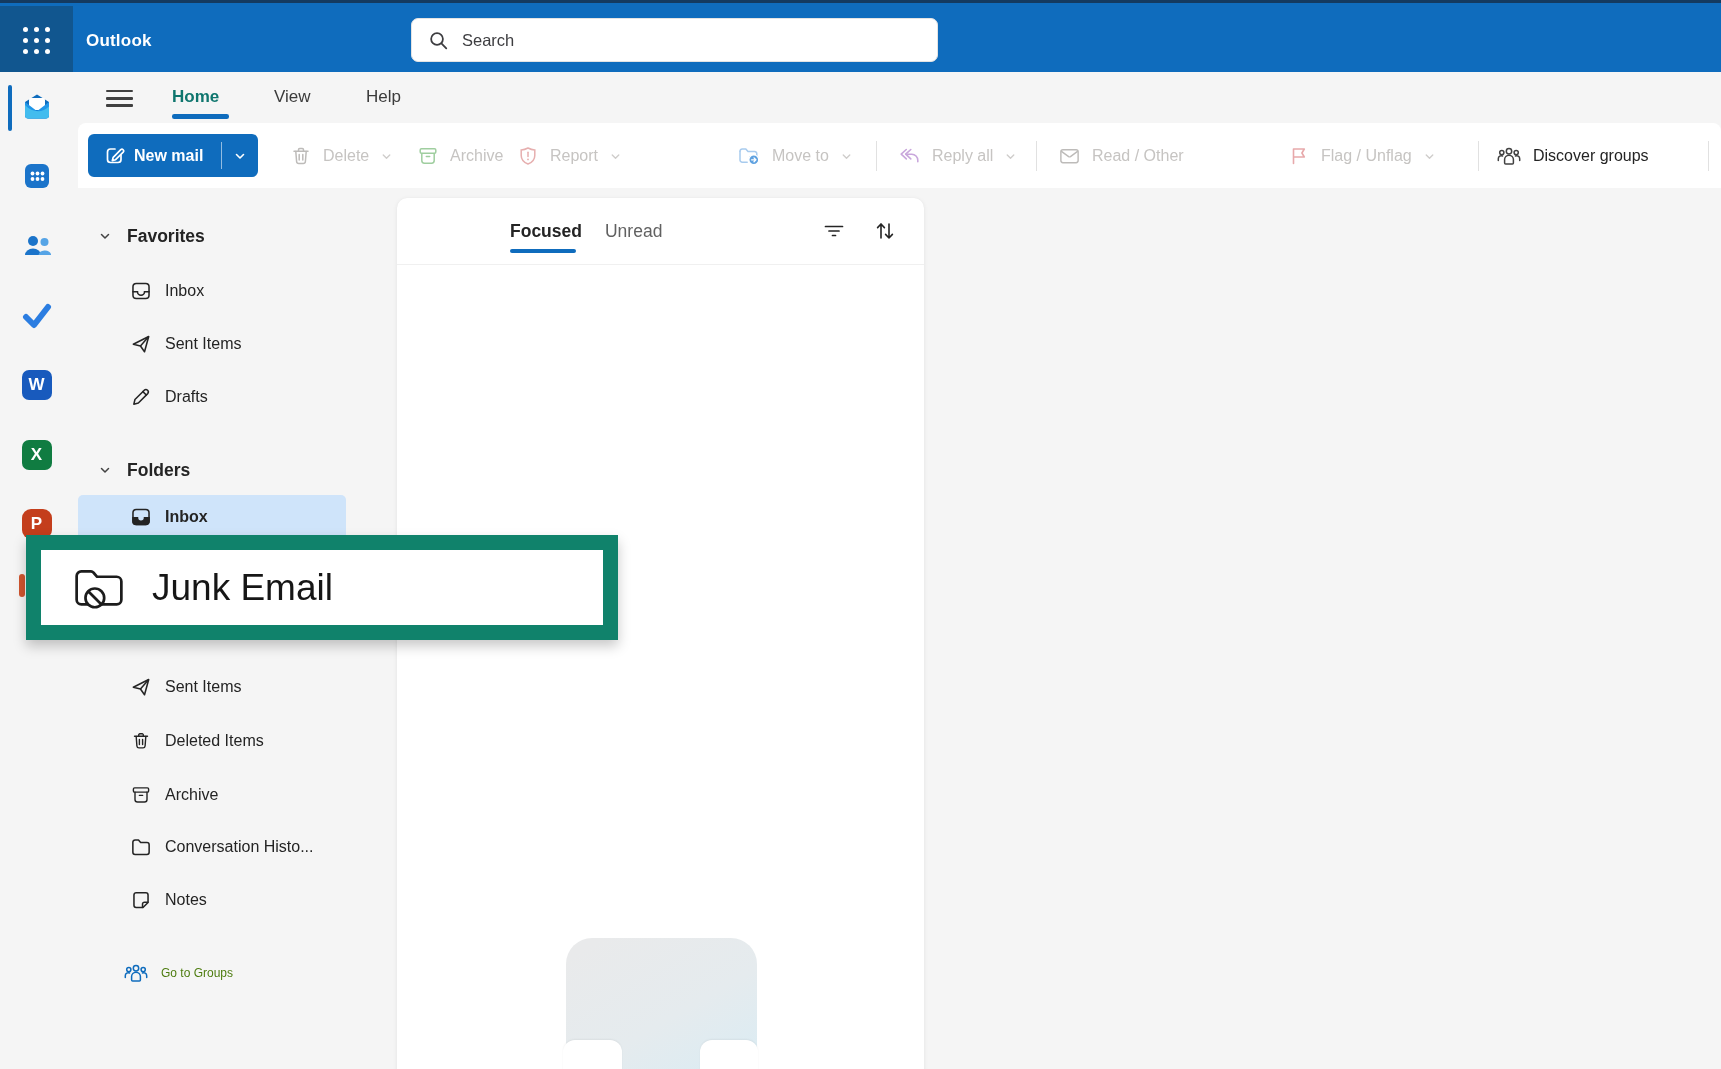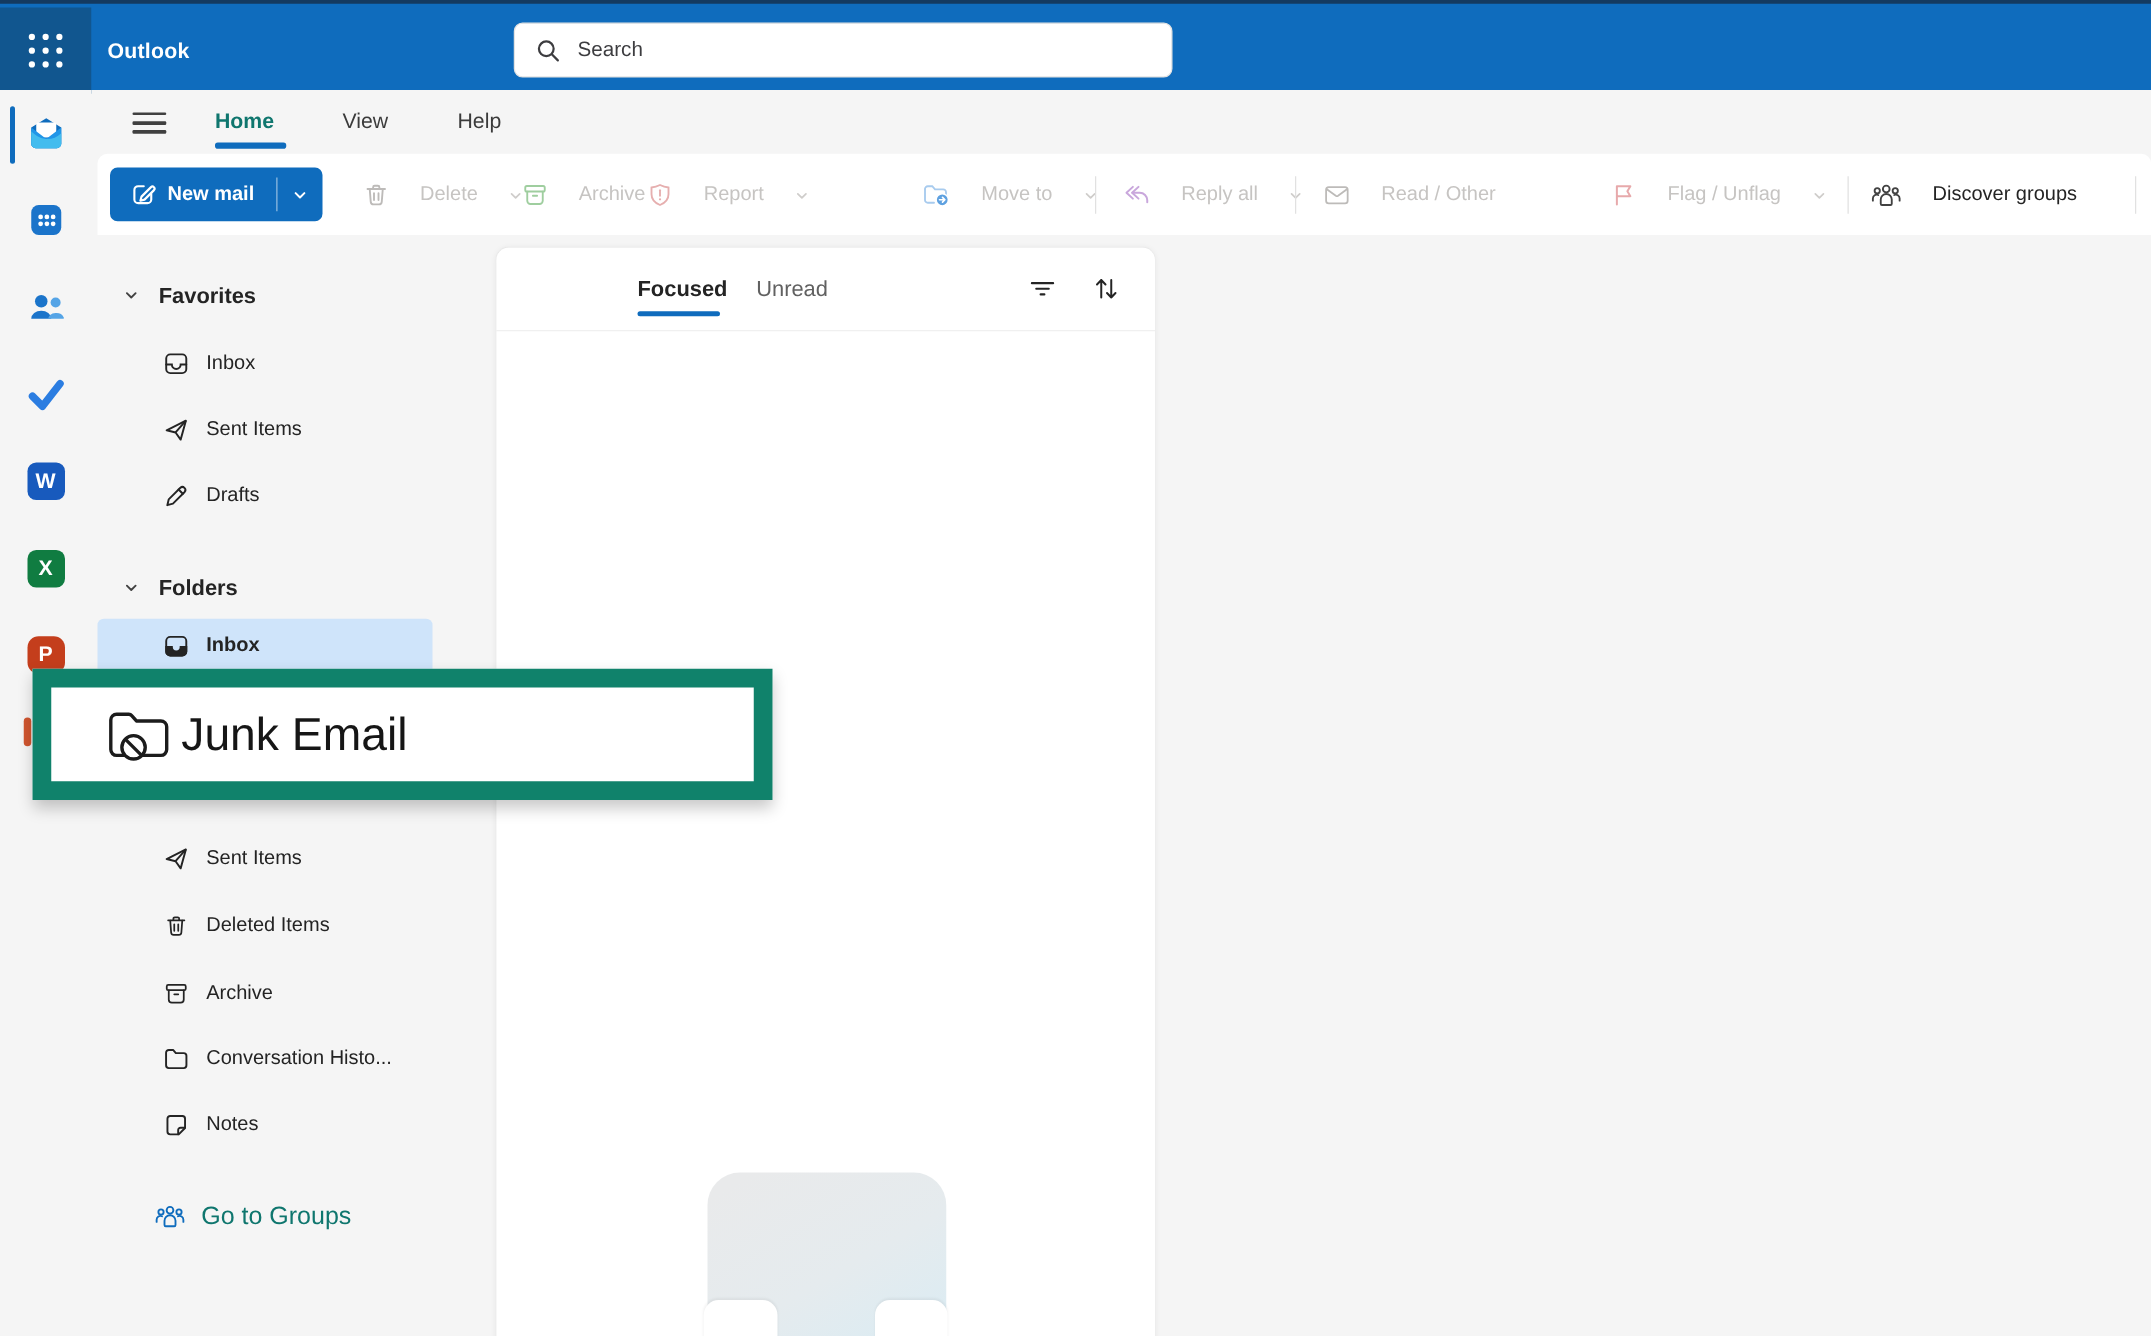--- a/index.html
+++ b/index.html
@@ -45,35 +45,35 @@
   
   .toolbar { position:absolute; left:78px; top:123px; width:1643px; height:65px;
     background:#fff; border-radius:8px 8px 0 0; }
   .newmail { position:absolute; left:10px; top:11px; height:43px; background:#0F6CBD;
     border-radius:6px; display:flex; align-items:stretch; color:#fff; overflow:hidden; }
   .newmail-main { display:flex; align-items:center; gap:9px; padding:0 18px 0 16px;
     font-size:16px; font-weight:700; cursor:pointer; }
   .newmail-split { width:1px; background:rgba(255,255,255,.55); margin:8px 0; }
   .newmail-chev { width:36px; display:flex; align-items:center; justify-content:center; cursor:pointer; }
   .tb-btn { position:absolute; top:13px; height:40px; display:flex; align-items:center;
-    gap:24px; padding:0 12px; font-size:16px; border-radius:5px; cursor:default; white-space:nowrap; }
+    gap:11px; padding:0 12px; font-size:16px; border-radius:5px; cursor:default; white-space:nowrap; }
   .tb-btn .lbl { color:#C6C4C2; }
   .tb-btn.enabled { cursor:pointer; }
   .tb-btn.enabled .lbl { color:#242424; }
   .tb-div { position:absolute; top:18px; width:1px; height:30px; background:#e1e1e1; }
   
   .fp-header { position:absolute; left:98px; height:26px; display:flex; align-items:center;
     gap:15px; font-size:17.5px; font-weight:700; color:#242424; cursor:pointer; }
   .fp-row { position:absolute; left:130px; height:30px; display:flex; align-items:center;
     gap:13px; font-size:16px; color:#242424; cursor:pointer; white-space:nowrap; }
   .fp-selected-bg { position:absolute; left:78px; top:495px; width:268px; height:46px;
     background:#CFE4FA; border-radius:5px; cursor:pointer; }
   .fp-row.selected { font-weight:700; }
   .fp-goto { position:absolute; left:123px; top:958px; height:30px; display:flex; align-items:center;
-    gap:12px; font-size:20px; color:#0f766e; cursor:pointer; }
+    gap:12px; font-size:12px; color:#4d7c0f; cursor:pointer; }
   
   .card { position:absolute; left:397px; top:198px; width:527px; height:880px;
     background:#fff; border-radius:10px 10px 0 0;
     box-shadow:0 1px 5px rgba(0,0,0,.07), 0 0 1px rgba(0,0,0,.05); }
   .card-header { position:relative; height:67px; border-bottom:1px solid #f0f0f0;
     display:flex; align-items:center; }
   .tab-focused { margin-left:113px; font-size:17.5px; font-weight:700; color:#242424; cursor:pointer; }
   .tab-other { margin-left:23px; font-size:17.5px; color:#616161; cursor:pointer; }
   .focused-underline { position:absolute; left:113px; top:51px; width:66px; height:4px;
     border-radius:2px; background:#0F6CBD; }
@@ -83,21 +83,21 @@
     border-radius:26px; background:linear-gradient(150deg,#e9eaeb 8%,#e5ebee 55%,#d9ecf4 100%); }
   .illu-nub { position:absolute; top:842px; height:40px; background:#fff;
     border-radius:12px 12px 0 0; box-shadow:0 -1px 2px rgba(0,0,0,.05); }
   .illu-nub.l { left:166px; width:59px; }
   .illu-nub.r { left:303px; width:58px; }
   
   .annotation { position:absolute; left:26px; top:535px; width:592px; height:105px;
     border:15px solid #10826B; background:#fff; z-index:50;
     box-shadow:0 6px 12px rgba(0,0,0,.22);
     display:flex; align-items:center; }
-  .annotation-row { display:flex; align-items:center; gap:8px; padding-left:44px; cursor:pointer; }
+  .annotation-row { display:flex; align-items:center; gap:27px; padding-left:32px; cursor:pointer; }
   .annotation-label { font-size:37px; color:#161616; }
   svg { display:block; }
 </style>
 </head>
 <body>
 
 <div class="topbar">
   <div class="launcher">
     <div class="waffle">
       <i></i>

